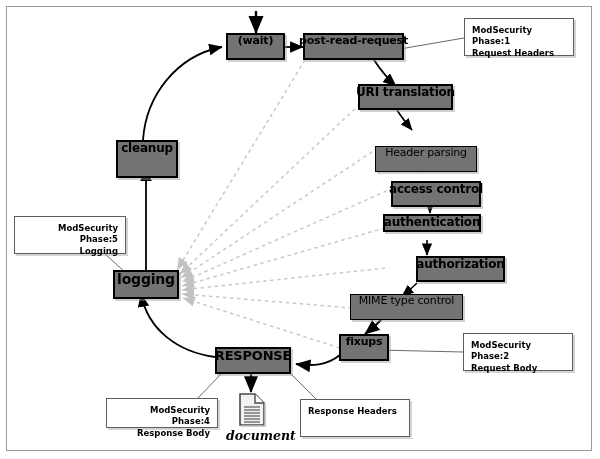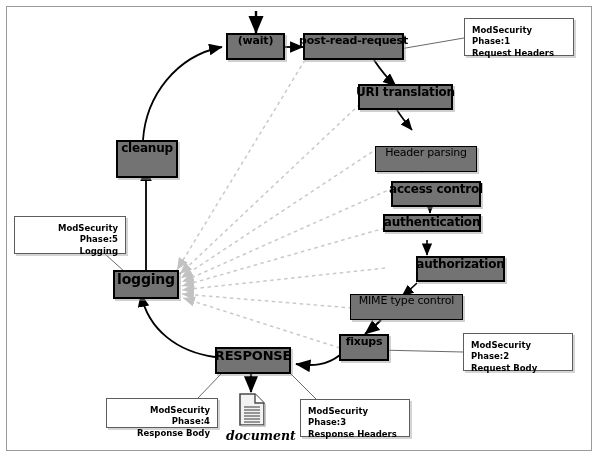--- a/index.html
+++ b/index.html
@@ -187,21 +187,20 @@
     <div>ModSecurity Phase:1</div>
     <div>Request Headers</div>
   </div>
 
   <div class="callout" style="left:463px;top:333px;width:110px;height:38px;">
     <div>ModSecurity Phase:2</div>
     <div>Request Body</div>
   </div>
 
   <div class="callout" style="left:300px;top:399px;width:110px;height:38px;">
-    <div>ModSecurity Phase:3</div>
     <div>Response Headers</div>
   </div>
 
   <div class="callout right-align" style="left:106px;top:398px;width:112px;height:30px;">
     <div>ModSecurity Phase:4</div>
     <div>Response Body</div>
   </div>
 
   <div class="callout right-align" style="left:14px;top:216px;width:112px;height:38px;">
     <div>ModSecurity Phase:5</div>

